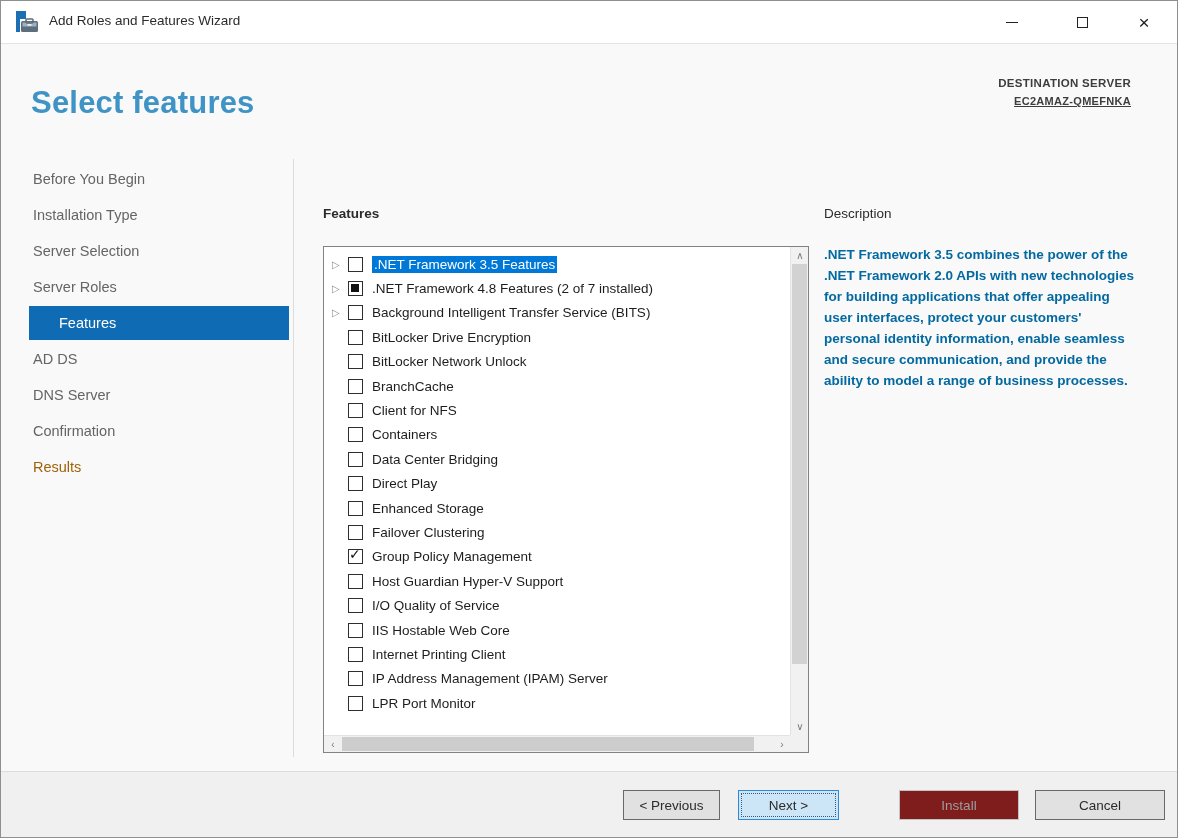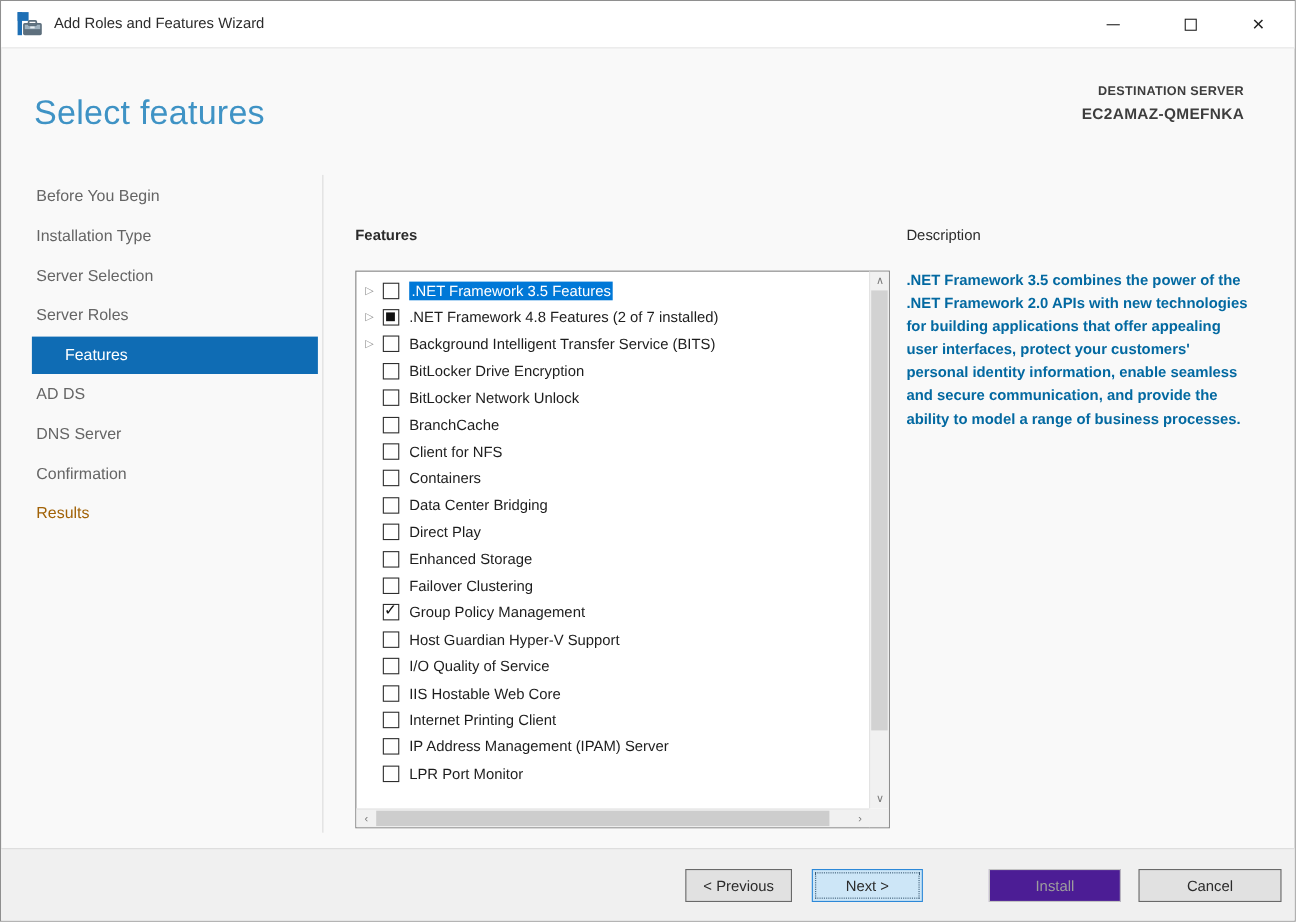--- a/index.html
+++ b/index.html
@@ -11,23 +11,23 @@
   
   #titlebar{position:absolute;left:0;top:0;width:100%;height:43px;background:#ffffff;border-bottom:1px solid #e4e4e4;}
   #app-icon{position:absolute;left:13px;top:9px;width:26px;height:26px;}
   #title-text{position:absolute;left:48px;top:12px;font-size:13.5px;color:#2b2b2b;white-space:nowrap;}
   .winbtn{position:absolute;top:0;width:46px;height:42px;display:flex;align-items:center;justify-content:center;color:#222;cursor:default;}
   #btn-min{right:142px;} #btn-max{right:72px;} #btn-close{right:10px;}
   #btn-min .bar{width:12px;height:0;border-top:1.4px solid #222;}
   #btn-max .box{width:11px;height:11px;border:1.4px solid #222;}
   #btn-close .x{font-size:19px;line-height:19px;color:#222;}
   
-  #page-title{position:absolute;left:30px;top:84px;font-size:31px;font-weight:400;color:#3f93c5;letter-spacing:.2px;}
+  #page-title{position:absolute;left:30px;top:84px;font-size:31px;font-weight:700;color:#3f93c5;letter-spacing:.2px;}
   #dest-label{position:absolute;right:46px;top:76px;font-size:11.5px;font-weight:bold;color:#3d3d3d;letter-spacing:.3px;}
-  #dest-server{position:absolute;right:46px;top:94px;font-size:14px;font-weight:bold;color:#3d3d3d;letter-spacing:.3px;}
+  #dest-server{position:absolute;right:46px;top:94px;font-size:11px;font-weight:bold;color:#3d3d3d;letter-spacing:.3px;text-decoration:underline;}
   
   #sidebar{position:absolute;left:0;top:160px;width:292px;}
   #nav-divider{position:absolute;left:292px;top:158px;width:1px;height:598px;background:#dcdcdc;}
   .nav-item{position:relative;height:36px;line-height:36px;padding-left:32px;font-size:14.5px;color:#656565;margin-left:0;cursor:default;white-space:nowrap;}
   .nav-item.selected{background:#0f6cb4;color:#ffffff;margin-left:28px;padding-left:30px;width:260px;height:34px;line-height:34px;margin-top:1px;margin-bottom:1px;}
   .nav-item.disabled{color:#a16207;}
   
   #instruction{position:absolute;left:322px;top:157px;font-size:13.5px;color:#3c3c3c;}
   #features-label{position:absolute;left:322px;top:205px;font-size:13.5px;font-weight:bold;color:#2b2b2b;}
   #description-label{position:absolute;left:823px;top:205px;font-size:13.5px;font-weight:normal;color:#2b2b2b;}
@@ -49,21 +49,21 @@
   #vs-thumb{position:absolute;left:1px;top:17px;width:15px;height:400px;background:#d2d2d2;}
   #hscroll{position:absolute;left:0;bottom:0;width:467px;height:17px;background:#f1f1f1;border-top:1px solid #e3e3e3;}
   #hs-left{left:0;top:0;height:17px;}
   #hs-right{left:auto;right:0;top:0;height:17px;}
   #hs-thumb{position:absolute;left:18px;top:1px;height:14px;width:412px;background:#cdcdcd;}
   #scroll-corner{position:absolute;right:0;bottom:0;width:18px;height:17px;background:#f1f1f1;}
   
   #footer{position:absolute;left:0;bottom:0;width:100%;height:66px;background:#f0f0f0;border-top:1px solid #dcdcdc;}
   .btn{position:absolute;top:18px;height:30px;font-size:13.5px;color:#2b2b2b;background:#e1e1e1;border:1px solid #696969;display:flex;align-items:center;justify-content:center;cursor:default;}
   .btn.default{background:#cde6f7;border:1px solid #2c88d8;outline:1px dotted #3a5a74;outline-offset:-4px;}
-  .btn.disabled{background:#4c1d95;border:1px solid #c3c3c3;color:#9d9d9d;}
+  .btn.disabled{background:#7f1d1d;border:1px solid #c3c3c3;color:#9d9d9d;}
   #btn-previous{left:622px;width:97px;text-align:right;}
   #btn-next{left:737px;width:101px;}
   #btn-install{left:898px;width:120px;}
   #btn-cancel{left:1034px;width:130px;}
 </style>
 </head>
 <body>
 
 <div id="window">
 

